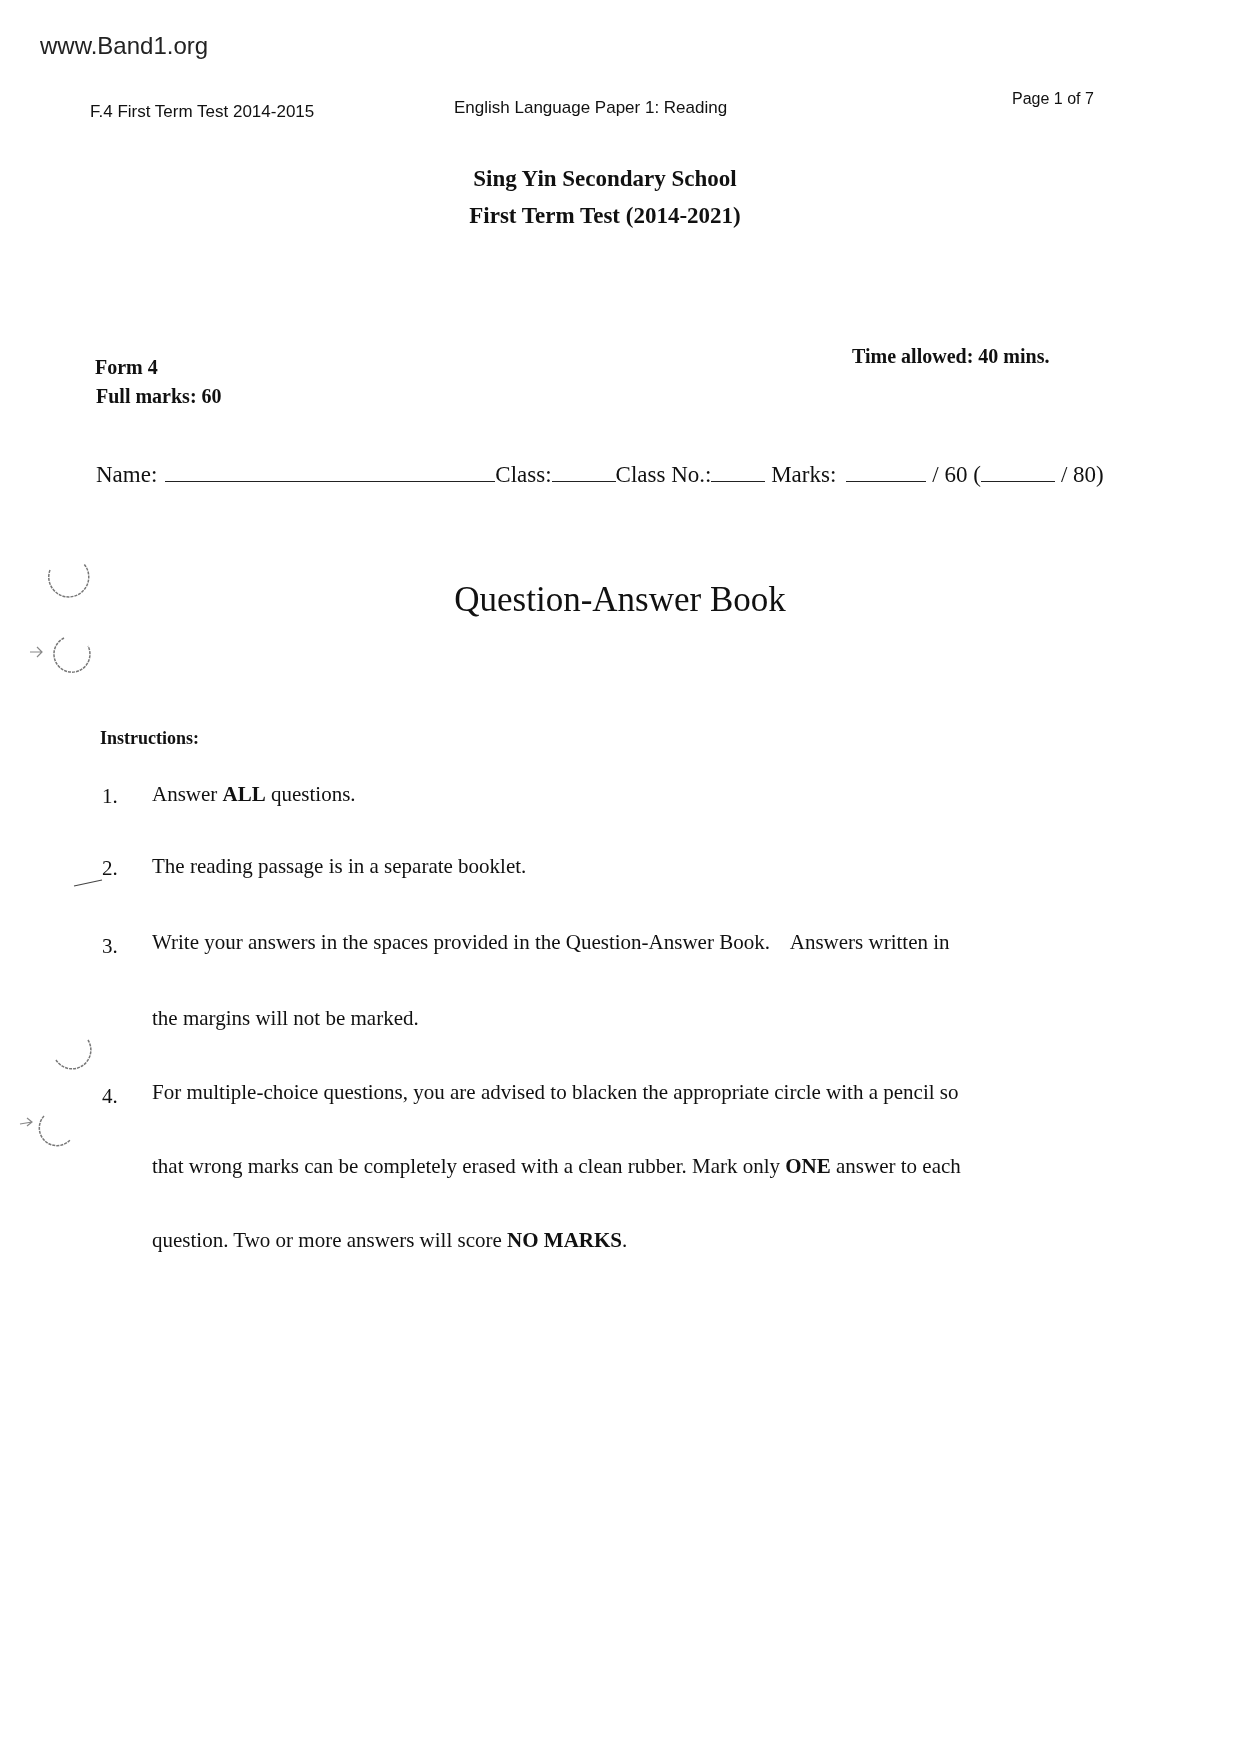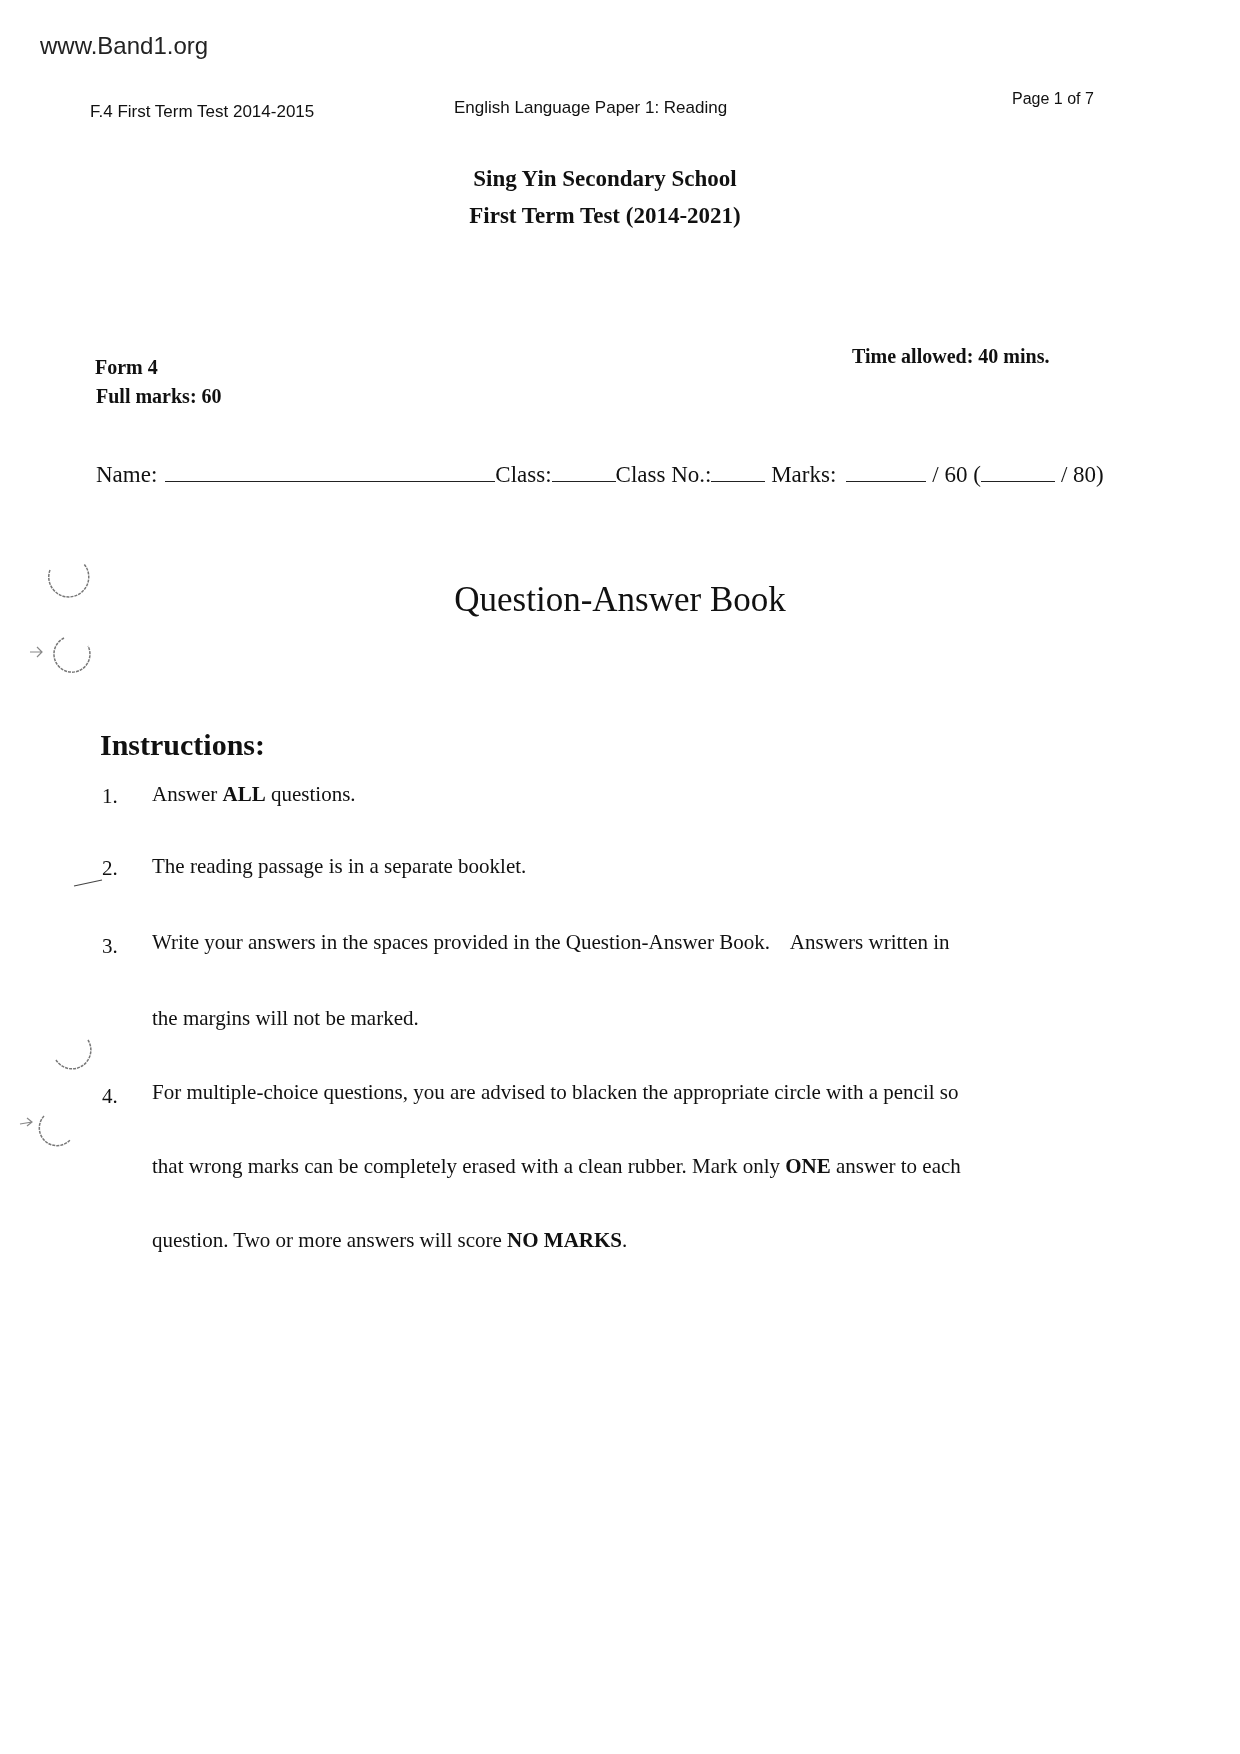--- a/index.html
+++ b/index.html
@@ -26,21 +26,21 @@
     .blank { display: inline-block; border-bottom: 1.5px solid #222; height: 18px; vertical-align: baseline; }
     .blank.name { width: 330px; margin-left: 8px; }
     .blank.cls { width: 64px; }
     .blank.clsno { width: 54px; }
     .blank.marks { width: 80px; margin-left: 10px; margin-right: 6px; }
     .blank.marks2 { width: 74px; margin-right: 6px; }
     .field-label { margin: 0; }
 
     #qab-title { left: 0; width: 1240px; top: 580px; text-align: center; font-size: 35px; font-weight: normal; }
 
-    #instr-heading { left: 100px; top: 728px; font-size: 30px; font-weight: bold; }
+    #instr-heading { left: 100px; top: 728px; font-size: 18px; font-weight: bold; }
 
     .inst-num { position: absolute; left: 102px; font-size: 21px; }
     .inst-line { position: absolute; left: 152px; font-size: 21px; white-space: nowrap; }
     b { font-weight: bold; }
 
     .margin-mark { position: absolute; }
   </style>
 </head>
 <body>
 

